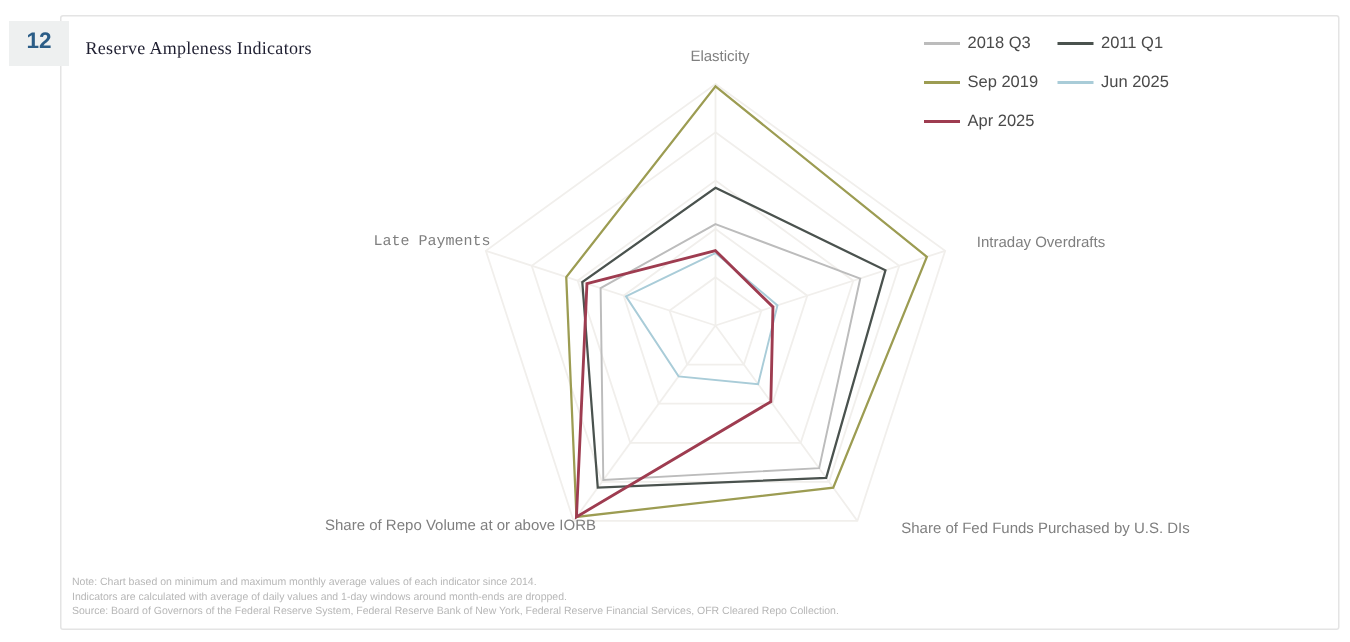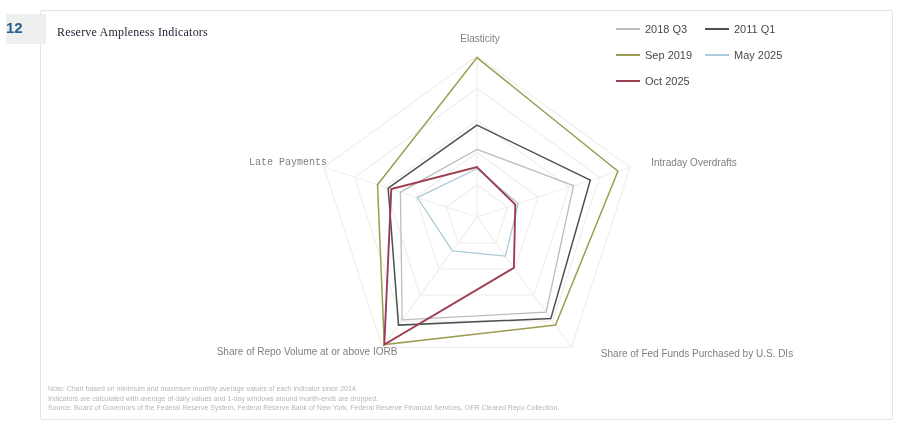--- a/index.html
+++ b/index.html
@@ -5,21 +5,21 @@
   * { margin: 0; padding: 0; box-sizing: border-box; }
   html, body { width: 900px; height: 428px; background: #ffffff; overflow: hidden;
                font-family: "Liberation Sans", sans-serif; }
   .stage { position: relative; width: 900px; height: 428px; background: #ffffff; }
 
   .card { position: absolute; left: 40px; top: 10px; width: 853px; height: 410px;
           background: #ffffff; border: 1px solid #e4e4e4; border-radius: 2px; }
 
   .slide-badge { position: absolute; left: 6px; top: 14px; width: 40px; height: 30px;
                  background: #eef0f0; color: #2b5d87; font-weight: bold; font-size: 15px;
-                 text-align: left; line-height: 28px; }
+                 text-align: center; line-height: 28px; }
 
   .chart-title { position: absolute; left: 57px; top: 25px; font-family: "Liberation Serif", serif;
                  font-size: 12px; color: #1e1e30; letter-spacing: 0.2px; }
 
   .legend { position: absolute; left: 616px; top: 22px; display: grid;
             grid-template-columns: 89px auto; row-gap: 13px; }
   .legend-item { display: flex; align-items: center; height: 13px; }
   .legend-swatch { display: inline-block; width: 24px; height: 2px; margin-right: 5px; }
   .legend-label { font-size: 11px; color: #4a4a4a; white-space: nowrap; }
 
@@ -74,25 +74,25 @@
       <div class="legend-item">
         <span class="legend-swatch" style="background: rgb(74, 82, 78);"></span>
         <span class="legend-label">2011 Q1</span>
       </div>
       <div class="legend-item">
         <span class="legend-swatch" style="background: rgb(156, 156, 82);"></span>
         <span class="legend-label">Sep 2019</span>
       </div>
       <div class="legend-item">
         <span class="legend-swatch" style="background: rgb(169, 204, 216);"></span>
-        <span class="legend-label">May 2025</span>
+        <span class="legend-label">Jun 2025</span>
       </div>
       <div class="legend-item">
         <span class="legend-swatch" style="background: rgb(158, 60, 80);"></span>
-        <span class="legend-label">Oct 2025</span>
+        <span class="legend-label">Apr 2025</span>
       </div>
     </div>
 
   <div class="footnotes">
     <div>Note: Chart based on minimum and maximum monthly average values of each indicator since 2014.</div>
     <div>Indicators are calculated with average of daily values and 1-day windows around month-ends are dropped.</div>
     <div>Source: Board of Governors of the Federal Reserve System, Federal Reserve Bank of New York, Federal Reserve Financial Services, OFR Cleared Repo Collection.</div>
   </div>
 
 </div>

